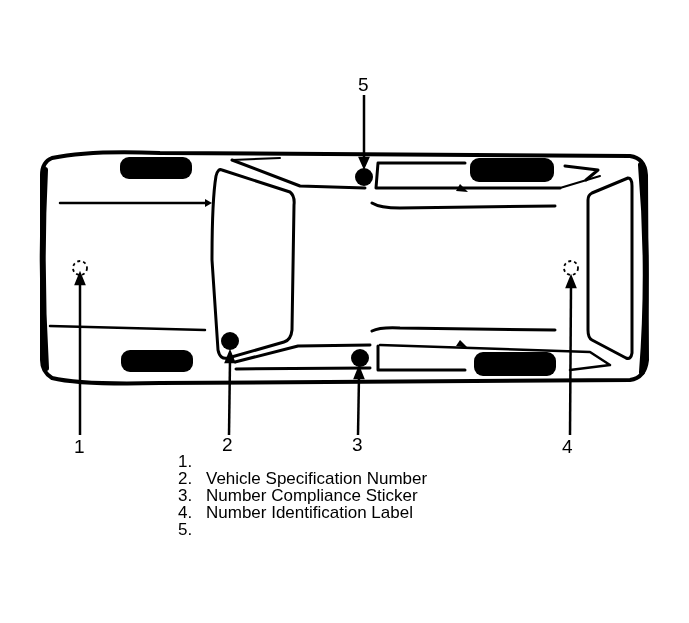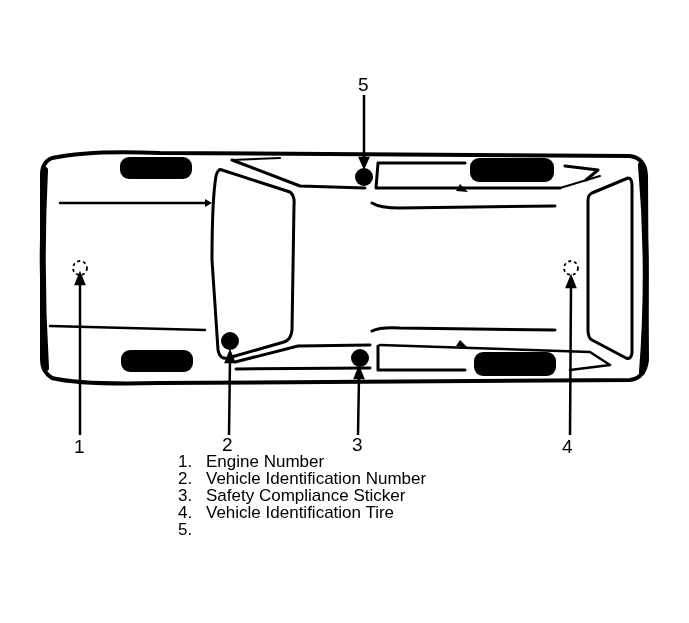--- a/index.html
+++ b/index.html
@@ -82,30 +82,29 @@
   <span class="callout-num" style="left:74px; top:437px;">1</span>
   <span class="callout-num" style="left:222px; top:435px;">2</span>
   <span class="callout-num" style="left:352px; top:435px;">3</span>
   <span class="callout-num" style="left:562px; top:437px;">4</span>
   <span class="callout-num" style="left:358px; top:75px;">5</span>
 </div>
 
 <div class="legend">
   <div class="legend-row">
     <span class="n">1.</span>
-    <span>Engine Number</span>
   </div>
   <div class="legend-row">
     <span class="n">2.</span>
-    <span>Vehicle Identification Number</span>
+    <span>Vehicle Specification Number</span>
   </div>
   <div class="legend-row">
     <span class="n">3.</span>
-    <span>Safety Compliance Sticker</span>
+    <span>Number Compliance Sticker</span>
   </div>
   <div class="legend-row">
     <span class="n">4.</span>
-    <span>Vehicle Identification Tire</span>
+    <span>Number Identification Label</span>
   </div>
   <div class="legend-row">
     <span class="n">5.</span>
   </div>
 </div>
 
 </body></html>

